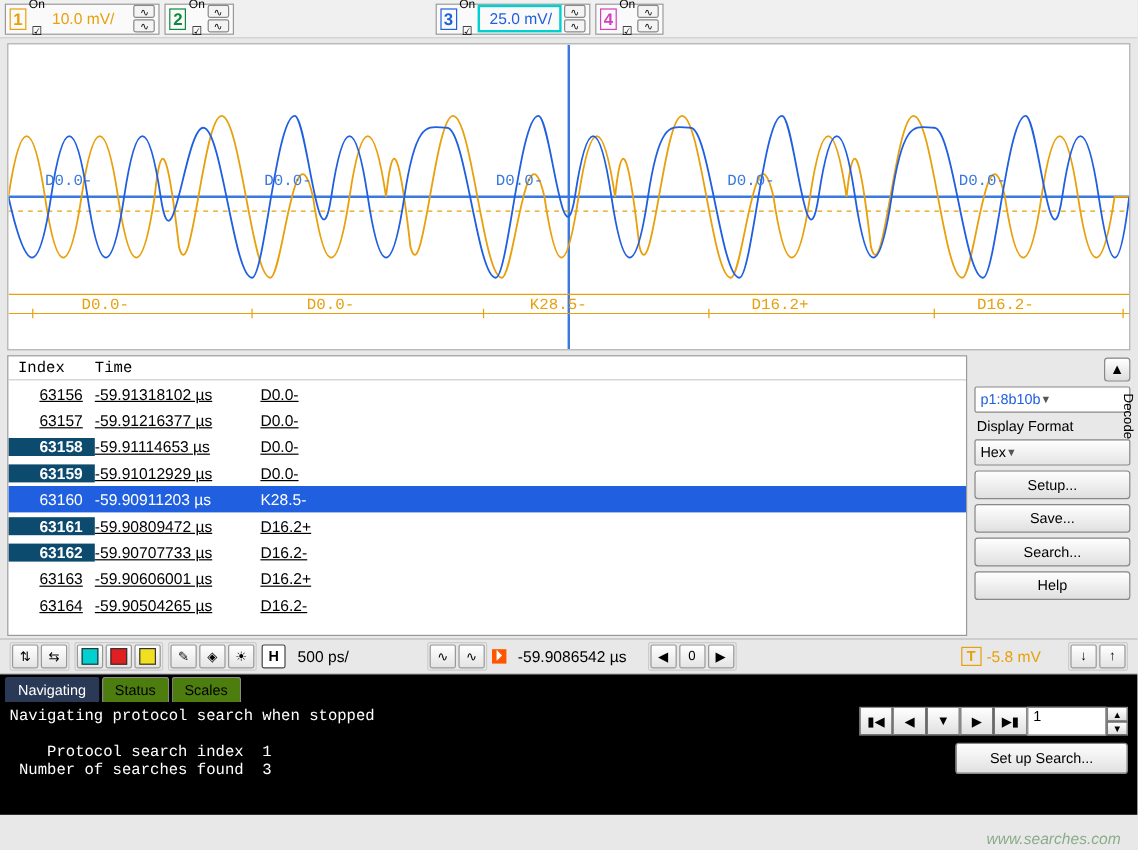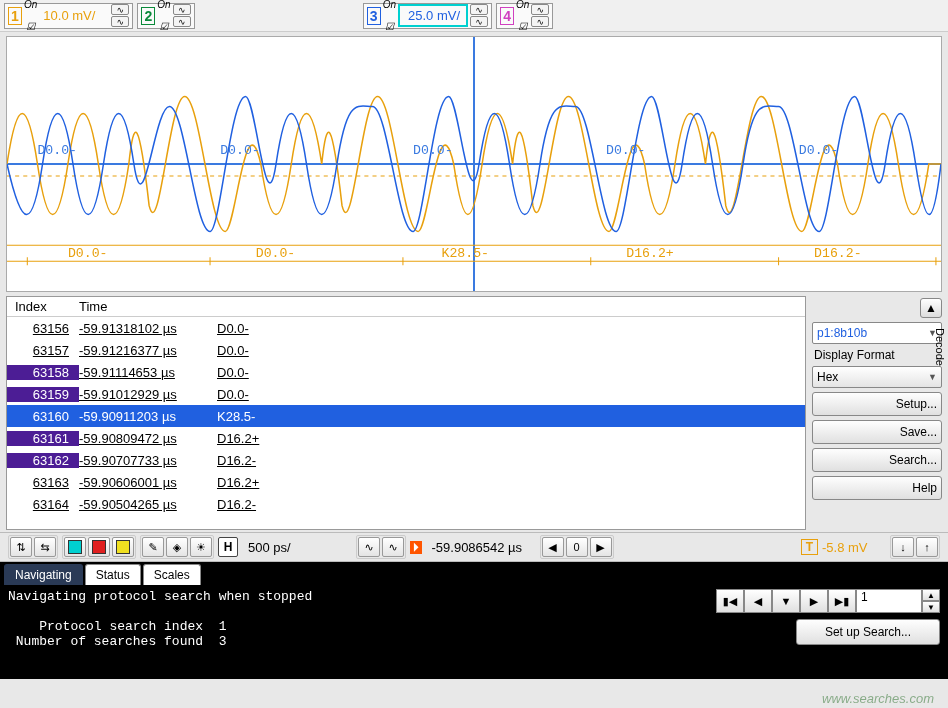--- a/index.html
+++ b/index.html
@@ -38,21 +38,21 @@
     font-size: 14px;
     width: 14px;
     text-align: center;
     border: 1px solid;
     padding: 0 2px;
   }
   .ch-num.c1 { color: #e8a00d; border-color: #e8a00d; }
   .ch-num.c2 { color: #0a8a3a; border-color: #0a8a3a; }
   .ch-num.c3 { color: #2060e0; border-color: #2060e0; }
   .ch-num.c4 { color: #d040c0; border-color: #d040c0; }
-  .ch-onblock { display: flex; flex-direction: column; align-items: center; font-size: 10px; line-height: 1; gap:12px;font-style:italic;}
+  .ch-onblock { display: flex; flex-direction: column; align-items: center; font-size: 10px; line-height: 1; gap:12px;}
   .ch-scale { font-size: 13px; padding: 0 4px; min-width: 70px; }
   .ch-scale.c1 { color: #e8a00d; }
   .ch-scale.c3 { color: #2060e0; border: 2px solid #00d0d0; padding: 2px 6px; text-align: right; }
   .ch-icons { display: flex; flex-direction: column; gap:1px; }
   .small-btn { border: 1px solid #888; background: #f4f4f4; font-size: 9px; width: 18px; height: 11px; display:flex; align-items:center; justify-content:center; border-radius:2px;}
   
   
   .waveform-area {
     margin: 4px 6px;
     background: #fff;
@@ -75,35 +75,36 @@
     border: 1px solid #999;
     display: flex;
     flex-direction: column;
     position: relative;
   }
   .table-header {
     display: flex;
     border-bottom: 1px solid #ccc;
     font-size: 13px;
     padding: 2px 0;
+    font-family: Liberation Mono, monospace;
   }
   .col-idx { width: 72px; padding-left: 8px; }
   .col-time { width: 138px; }
   .col-data { flex: 1; }
   .table-body { overflow-y: auto; flex: 1; }
   .trow {
     display: flex;
     font-size: 13px;
     height: 22px;
     align-items: center;
   }
   .trow .col-idx { text-align: right; padding-right: 10px; text-decoration: underline; }
   .trow .col-time { text-decoration: underline; }
   .trow .col-data { text-decoration: underline; }
-  .trow.graybg .col-idx { background: #4c1d95; color: #fff; text-decoration: none; }
+  .trow.graybg .col-idx { background: #0c4a6e; color: #fff; text-decoration: none; font-weight: bold; }
   .trow.selected { background: #2060e0; color: #fff; }
   .trow.selected .col-idx, .trow.selected .col-time, .trow.selected .col-data { text-decoration: none; }
   
   .side-controls {
     width: 130px;
     display: flex;
     flex-direction: column;
     gap: 4px;
     padding-top: 2px;
   }
@@ -120,33 +121,32 @@
     position: absolute;
     right: 2px;
     top: 328px;
     font-size: 11px;
   }
   .dropdown {
     border: 1px solid #888;
     background: #fff;
     padding: 3px 4px;
     display: flex;
-    justify-content: space-between;
     align-items: center;
     font-size: 12px;
     border-radius: 2px;
   }
   .dropdown .dd-text { color: #2060e0; }
   .dd-arrow { font-size: 9px; color: #555; }
   .side-label { font-size: 12px; padding: 0 2px; }
   .side-btn {
     border: 1px solid #888;
     background: linear-gradient(#fefefe,#e0e0e0);
     padding: 4px;
-    text-align: right;
+    text-align: center;
     border-radius: 3px;
     font-size: 12px;
   }
   
   
   .bottom-toolbar {
     display: flex;
     align-items: center;
     padding: 3px 8px;
     gap: 4px;
@@ -179,21 +179,21 @@
   .trig-val { color: #e8a00d; font-size: 13px; min-width: 64px; }
   
   
   .tab-row {
     display: flex;
     background: #000;
     padding-top: 2px;
     padding-left: 4px;
   }
   .tab {
-    background: #ffffff;
+    background: #4d7c0f;
     border: 1px solid #888;
     border-bottom: none;
     padding: 3px 10px;
     font-size: 12px;
     margin-right: 2px;
     border-radius: 3px 3px 0 0;
   }
   .tab.active { background: #2a3a56; color: #fff; border-color: #2a3a56; }
   
   .console-area {

